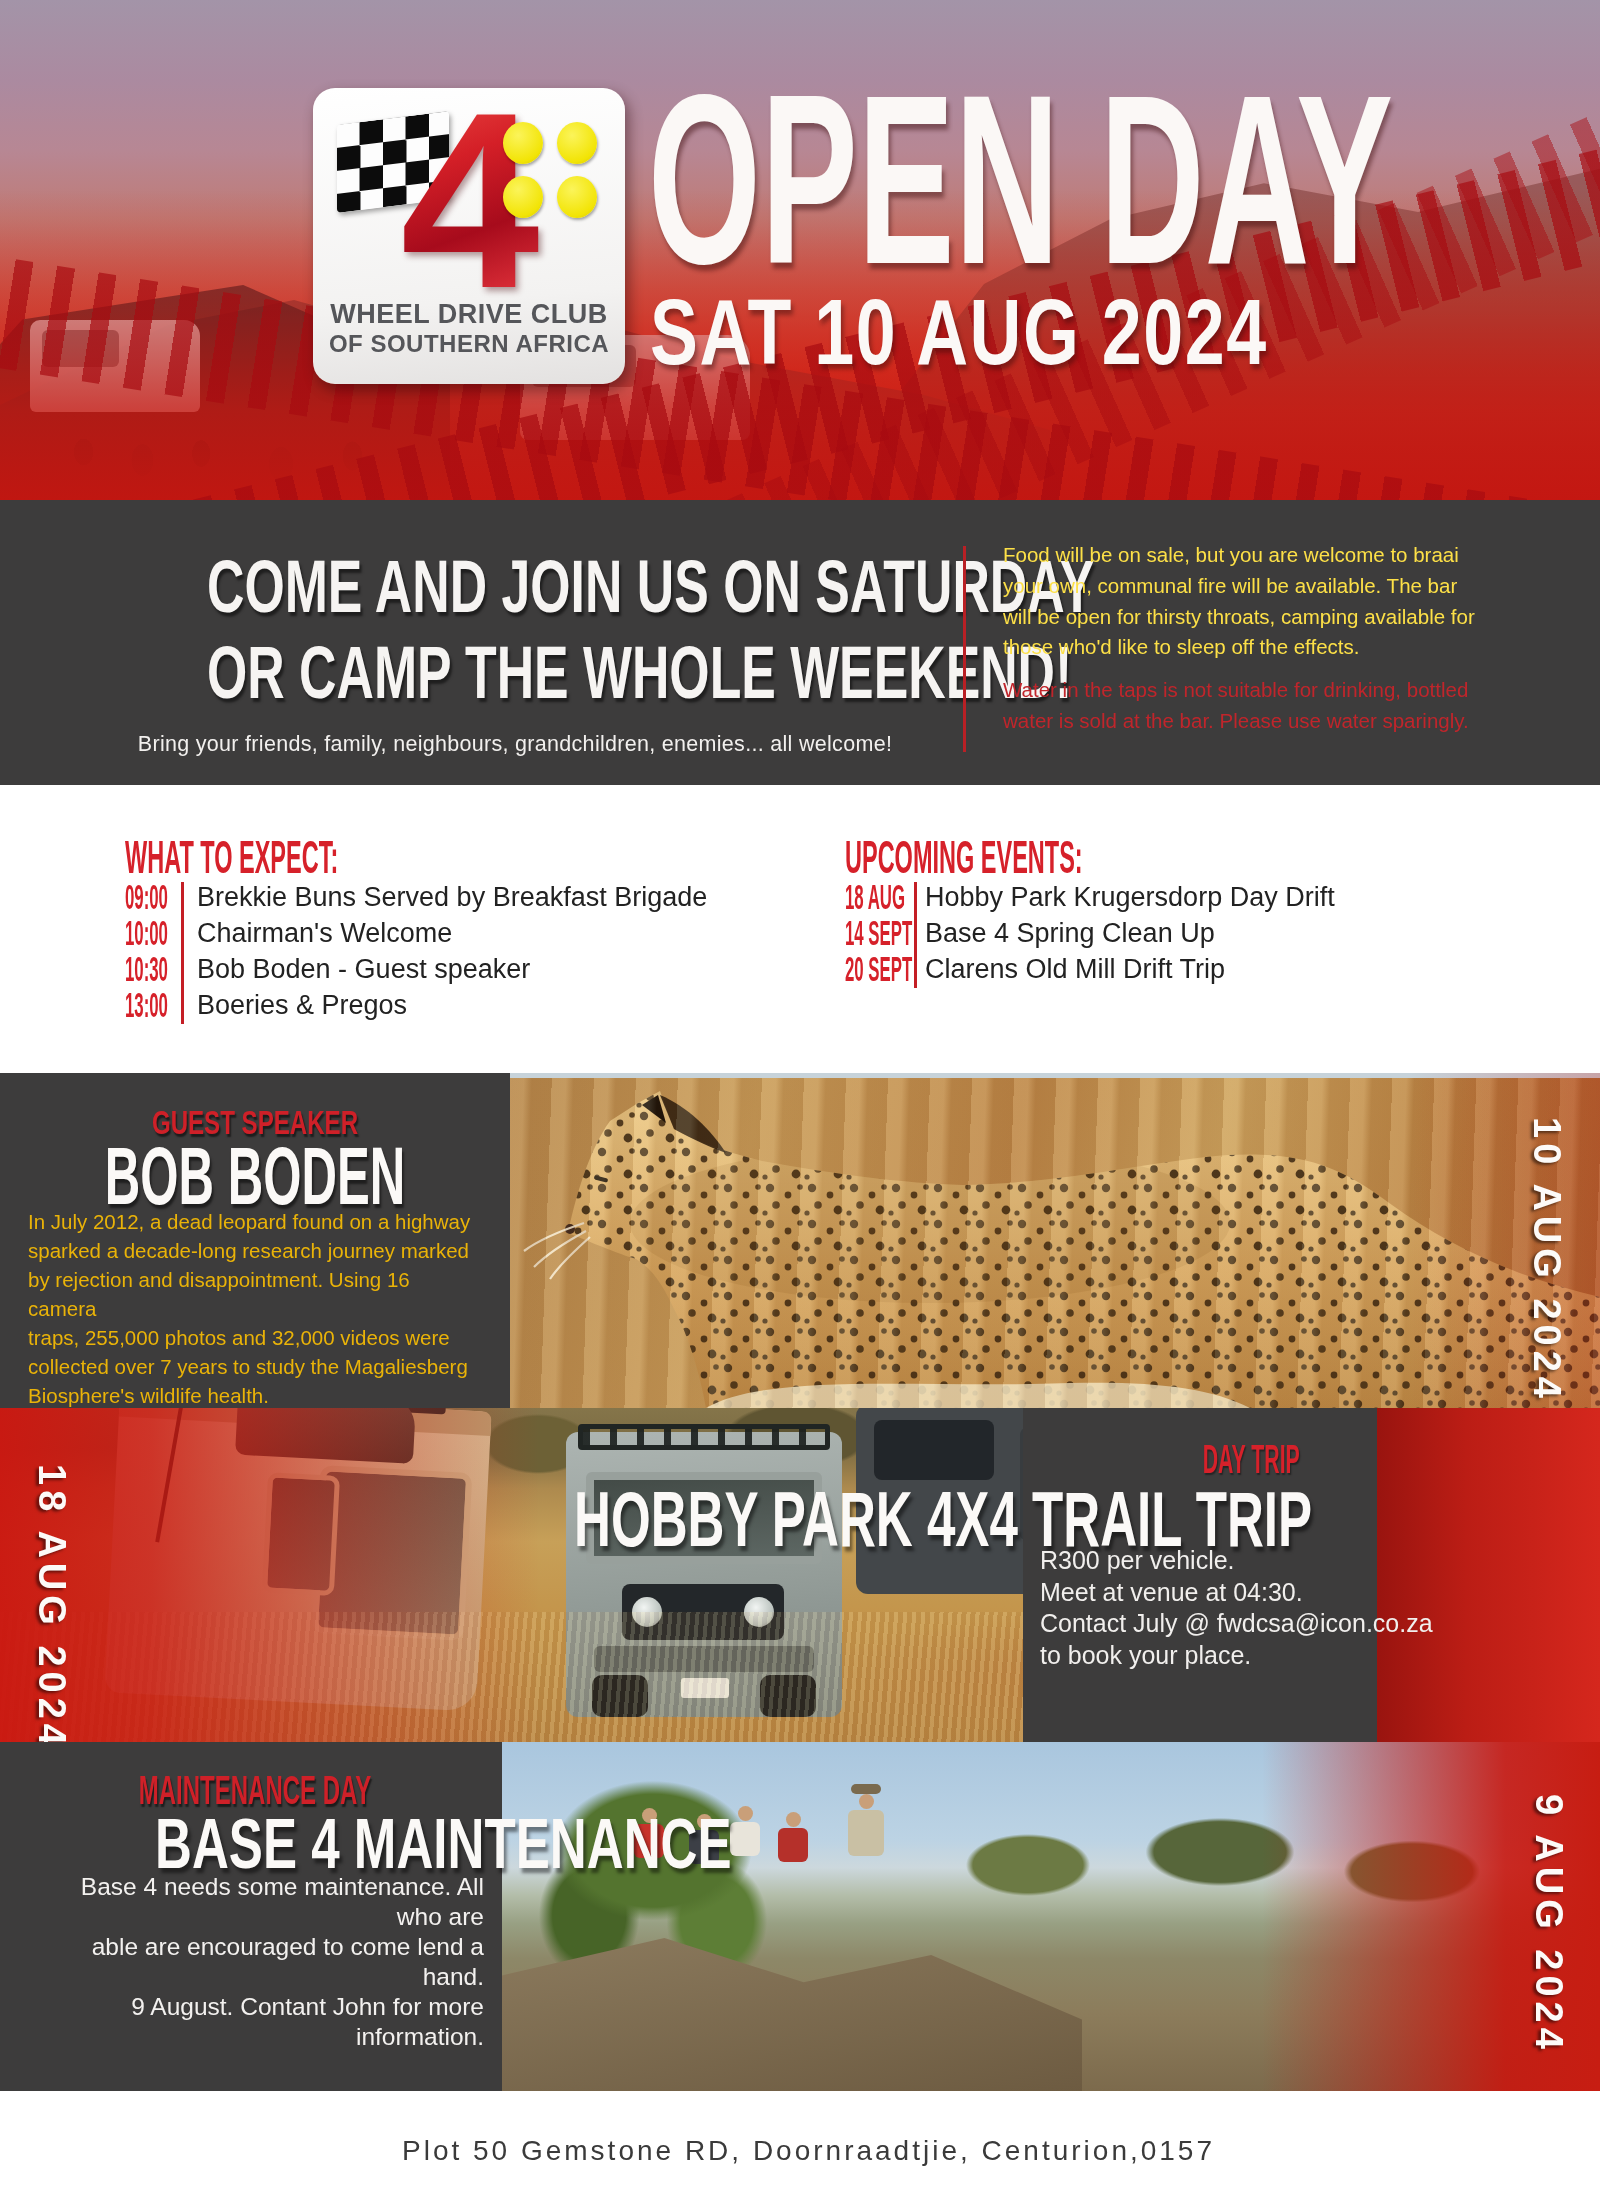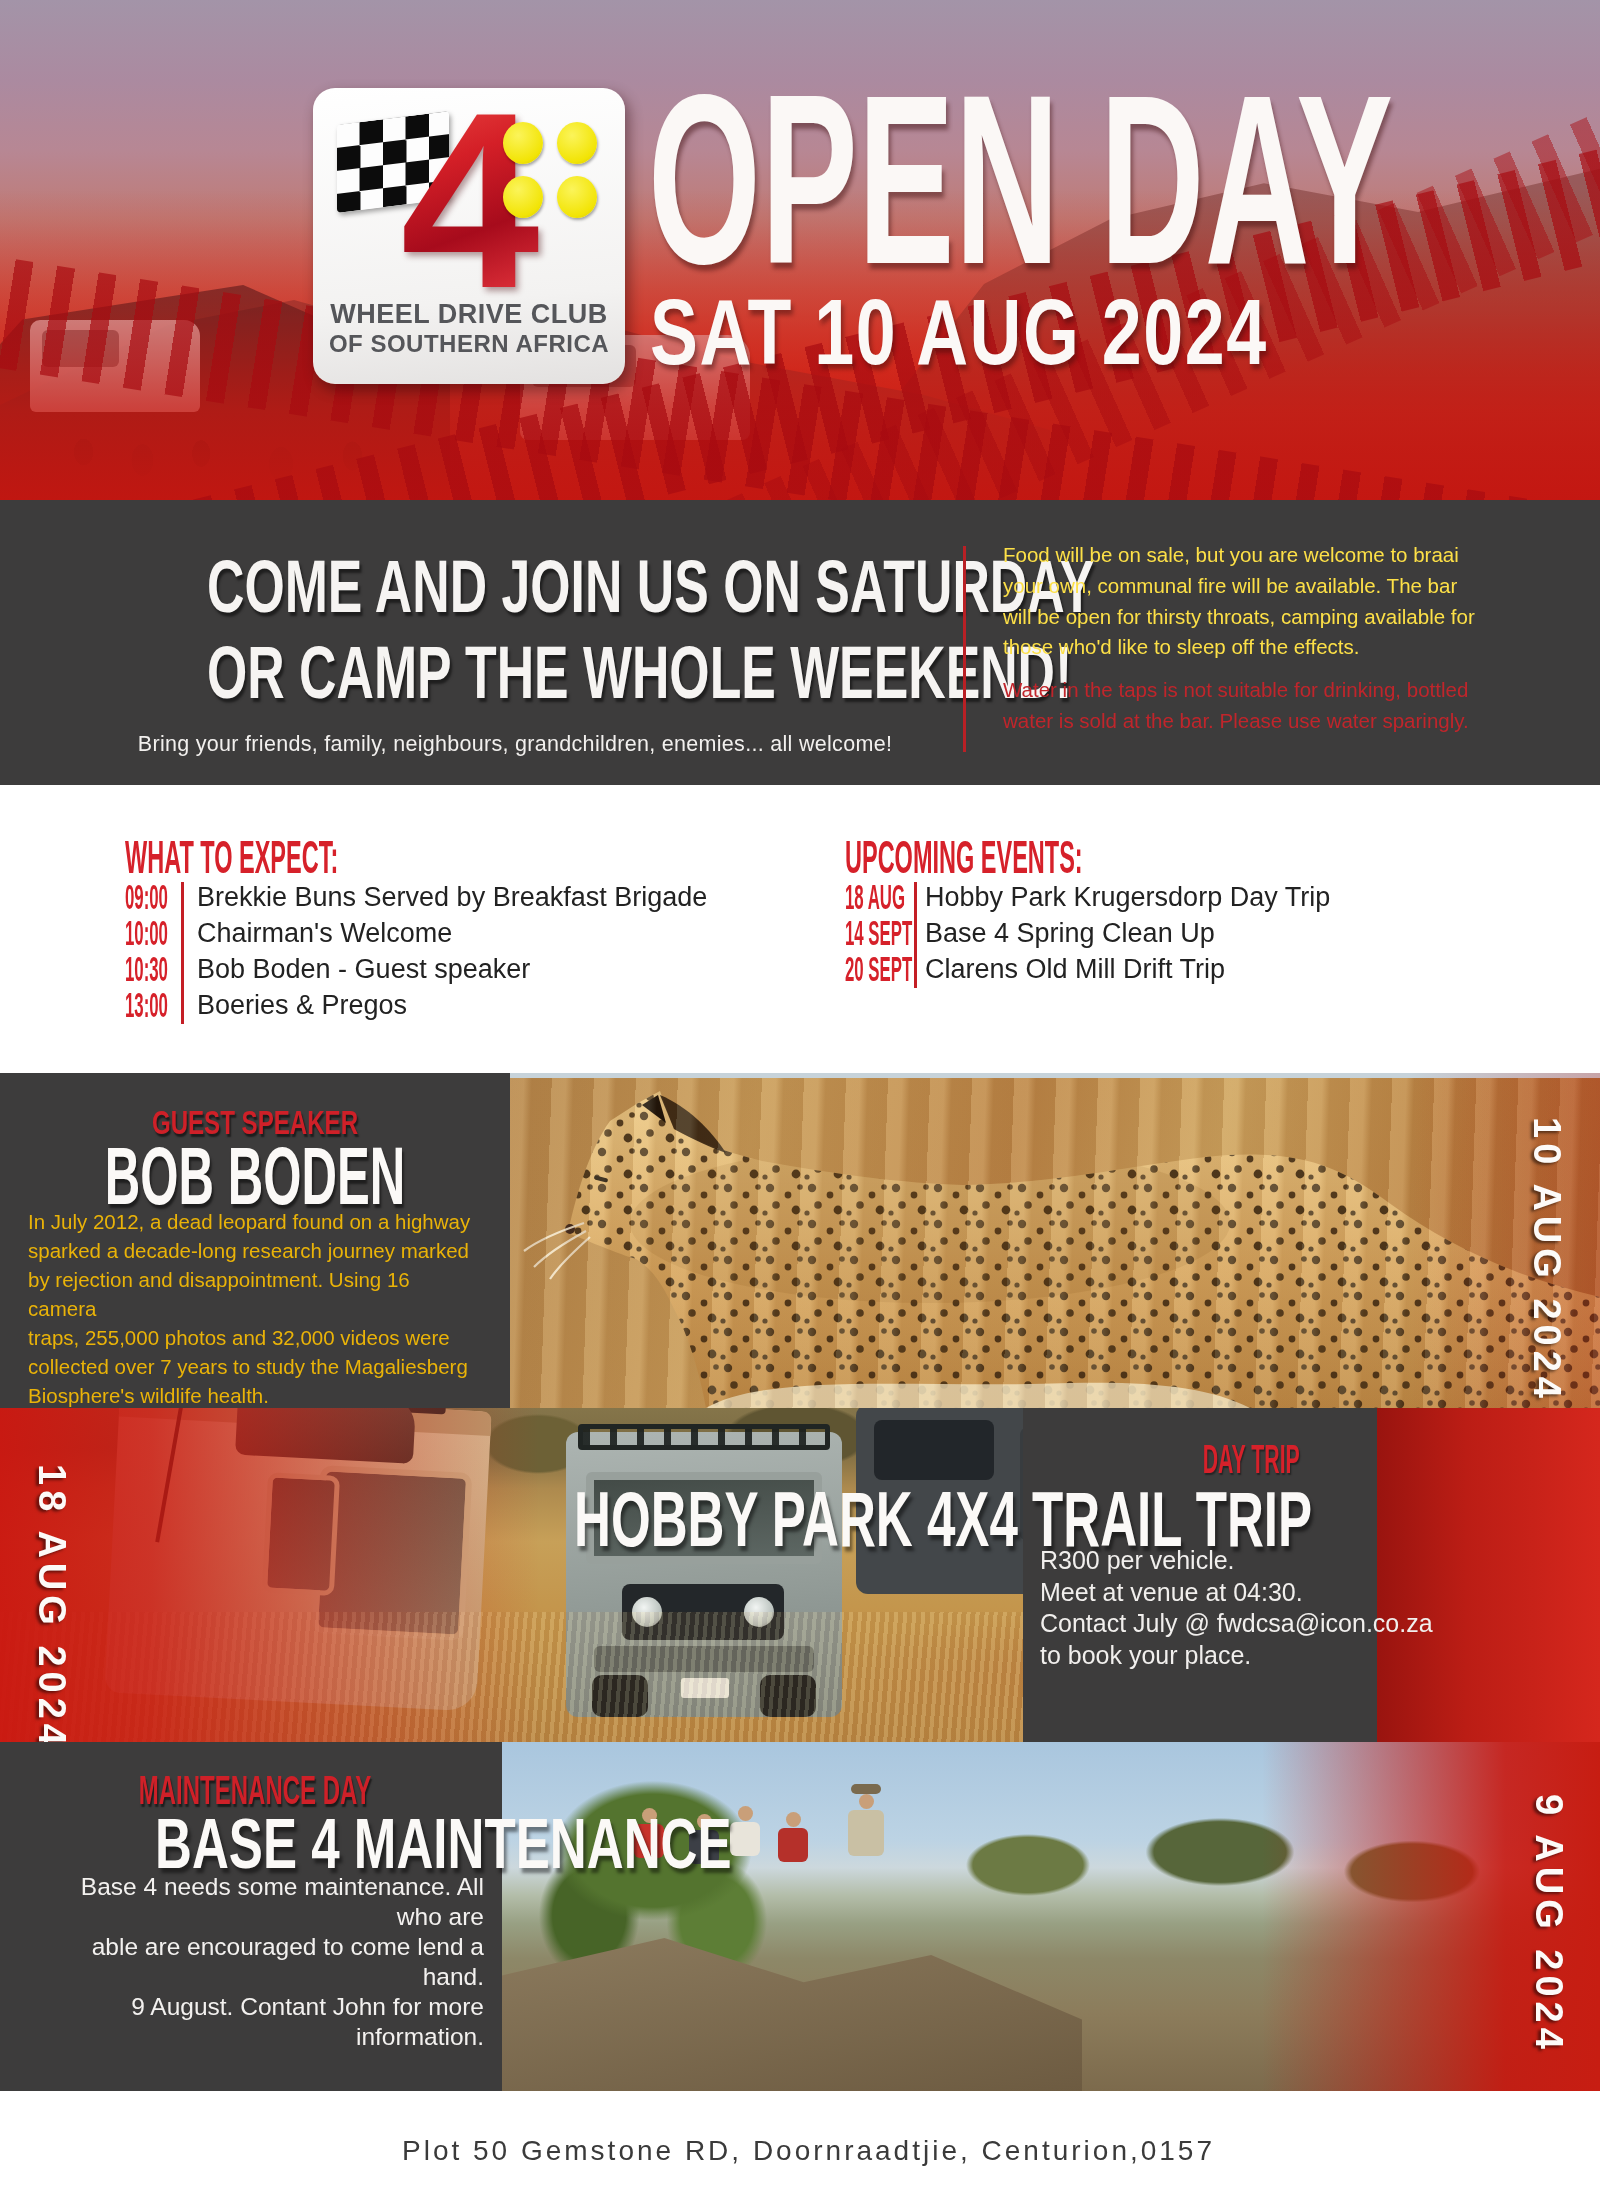--- a/index.html
+++ b/index.html
@@ -271,21 +271,21 @@
         <div class="t">13:00</div>
         <div class="d">Boeries &amp; Pregos</div>
       </div>
     </div>
 
     <div class="list-head lh-right">UPCOMING EVENTS:</div>
     <div class="rowline line-right"></div>
     <div class="rows rows-right">
       <div class="srow">
         <div class="t">18 AUG</div>
-        <div class="d">Hobby Park Krugersdorp Day Trip</div>
+        <div class="d">Hobby Park Krugersdorp Day Drift</div>
       </div>
       <div class="srow">
         <div class="t">14 SEPT</div>
         <div class="d">Base 4 Spring Clean Up</div>
       </div>
       <div class="srow">
         <div class="t">20 SEPT</div>
         <div class="d">Clarens Old Mill Drift Trip</div>
       </div>
     </div>

